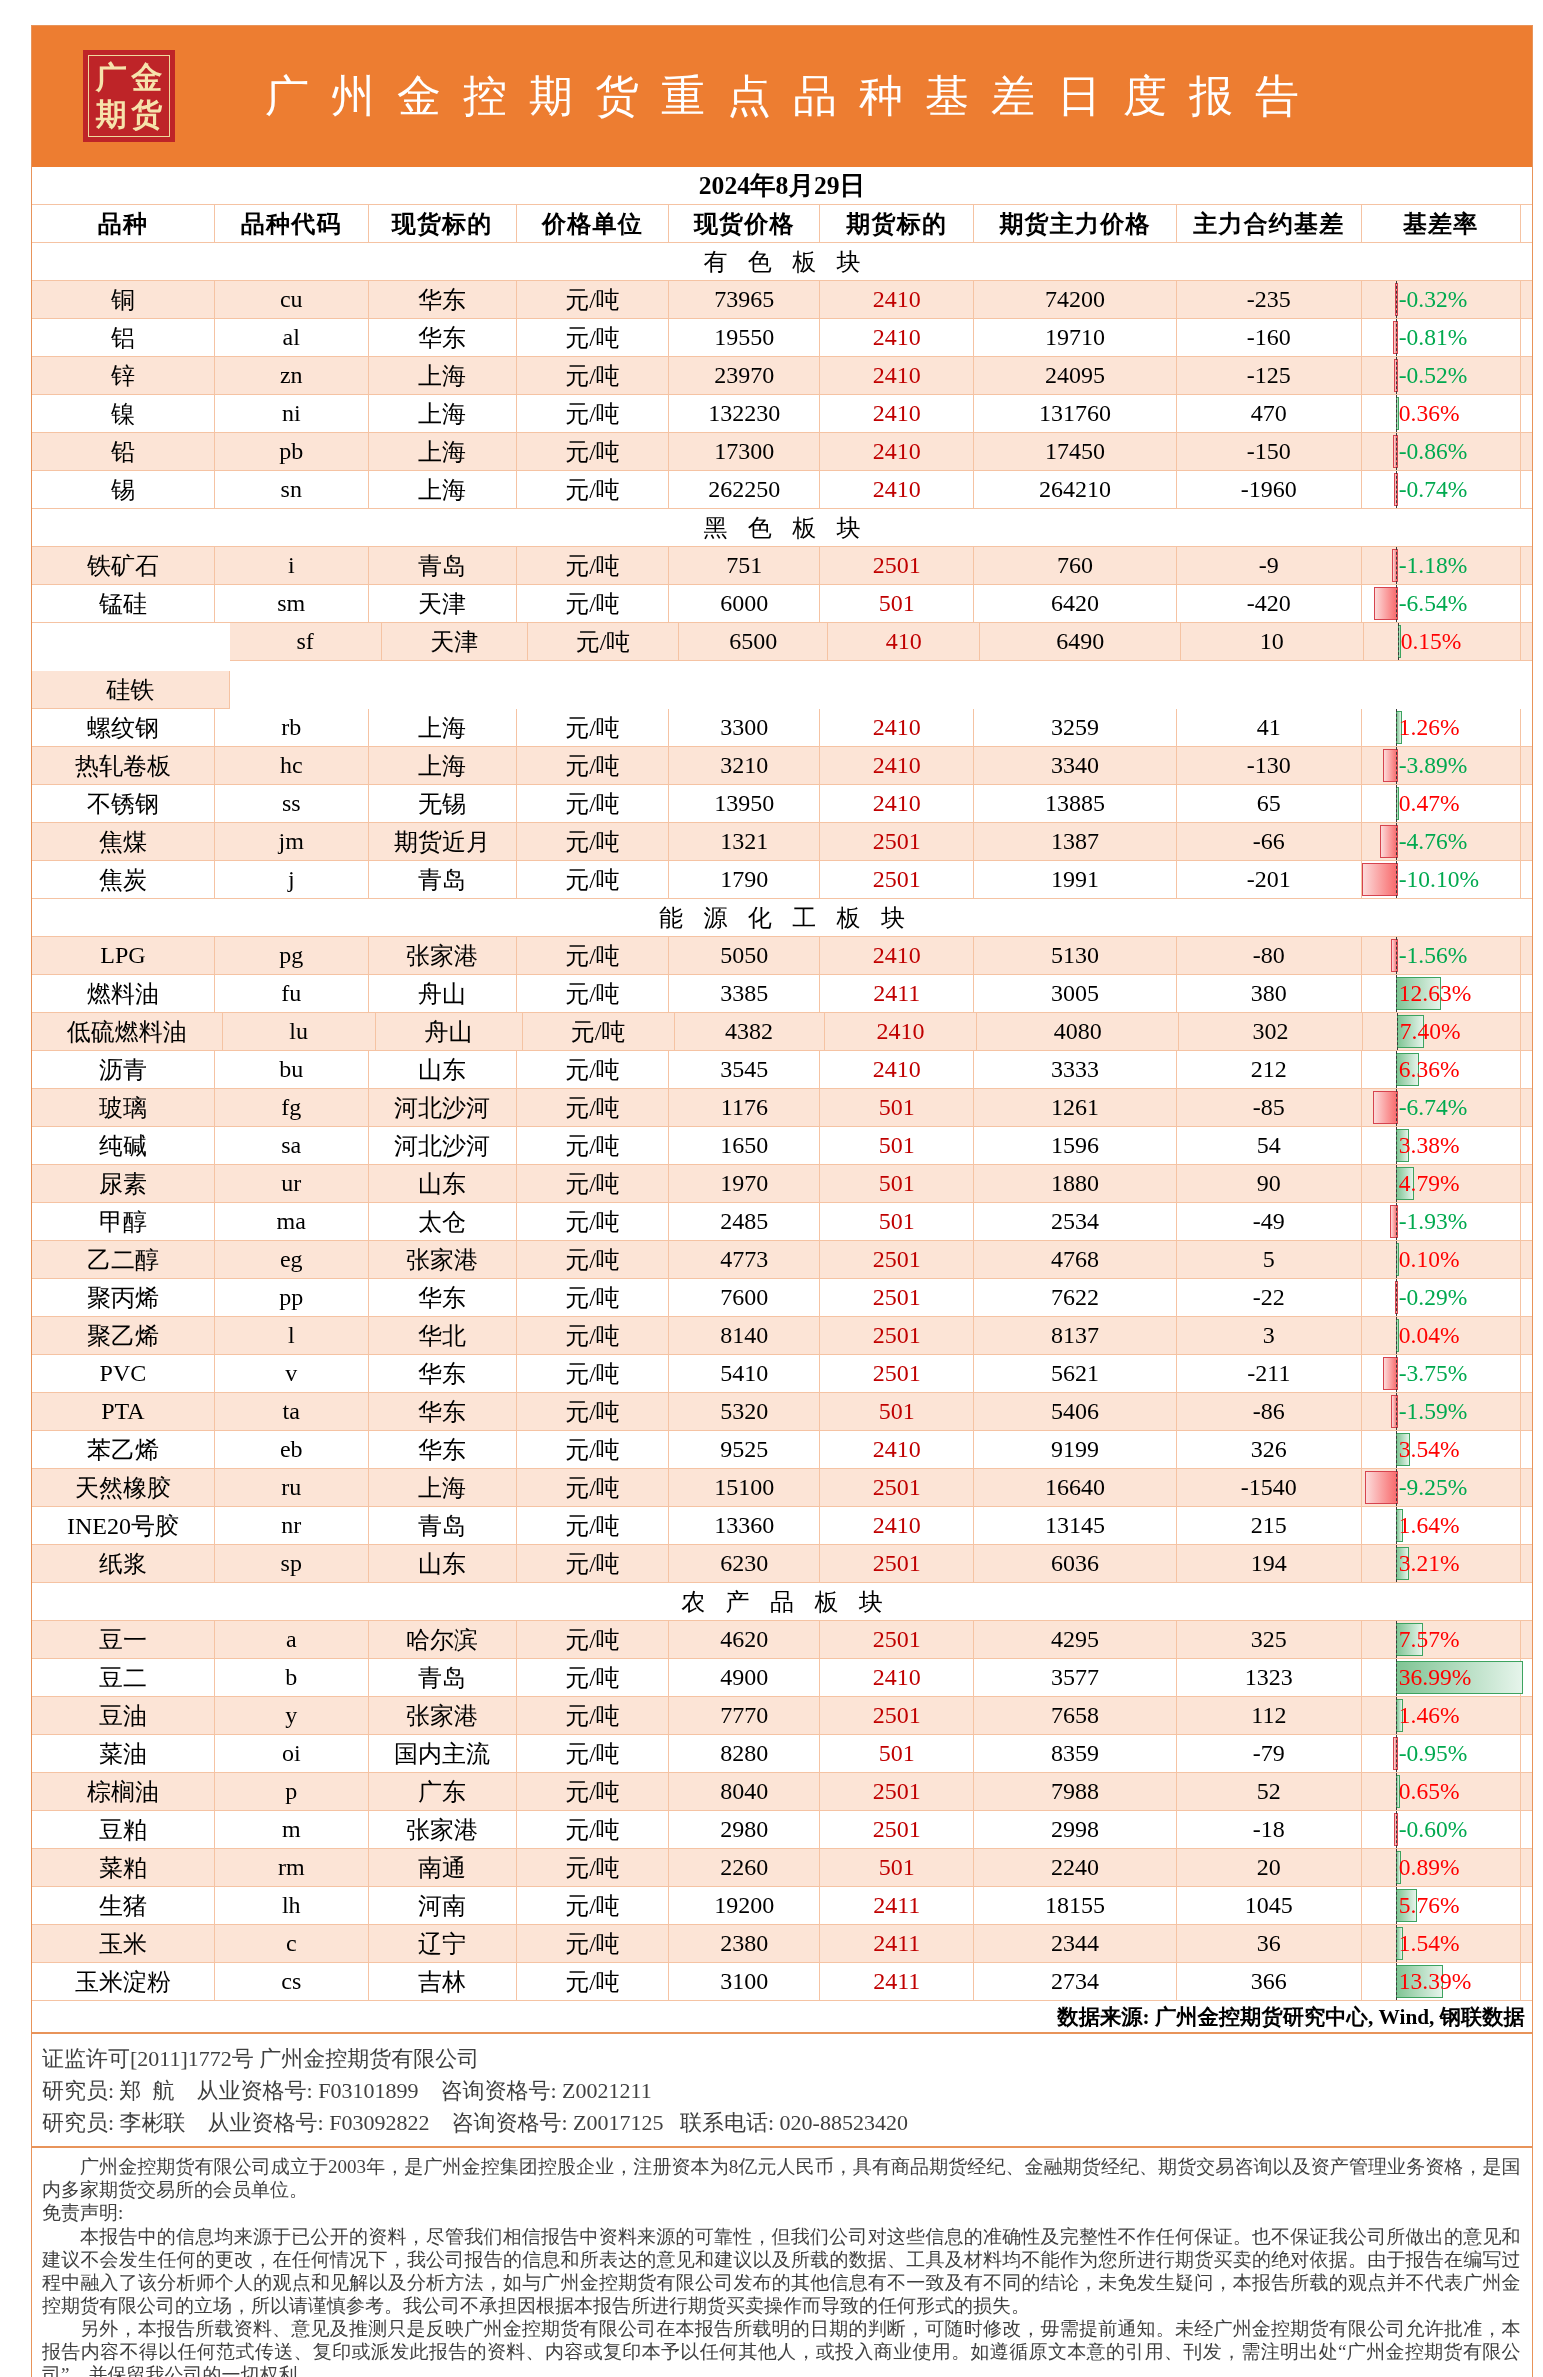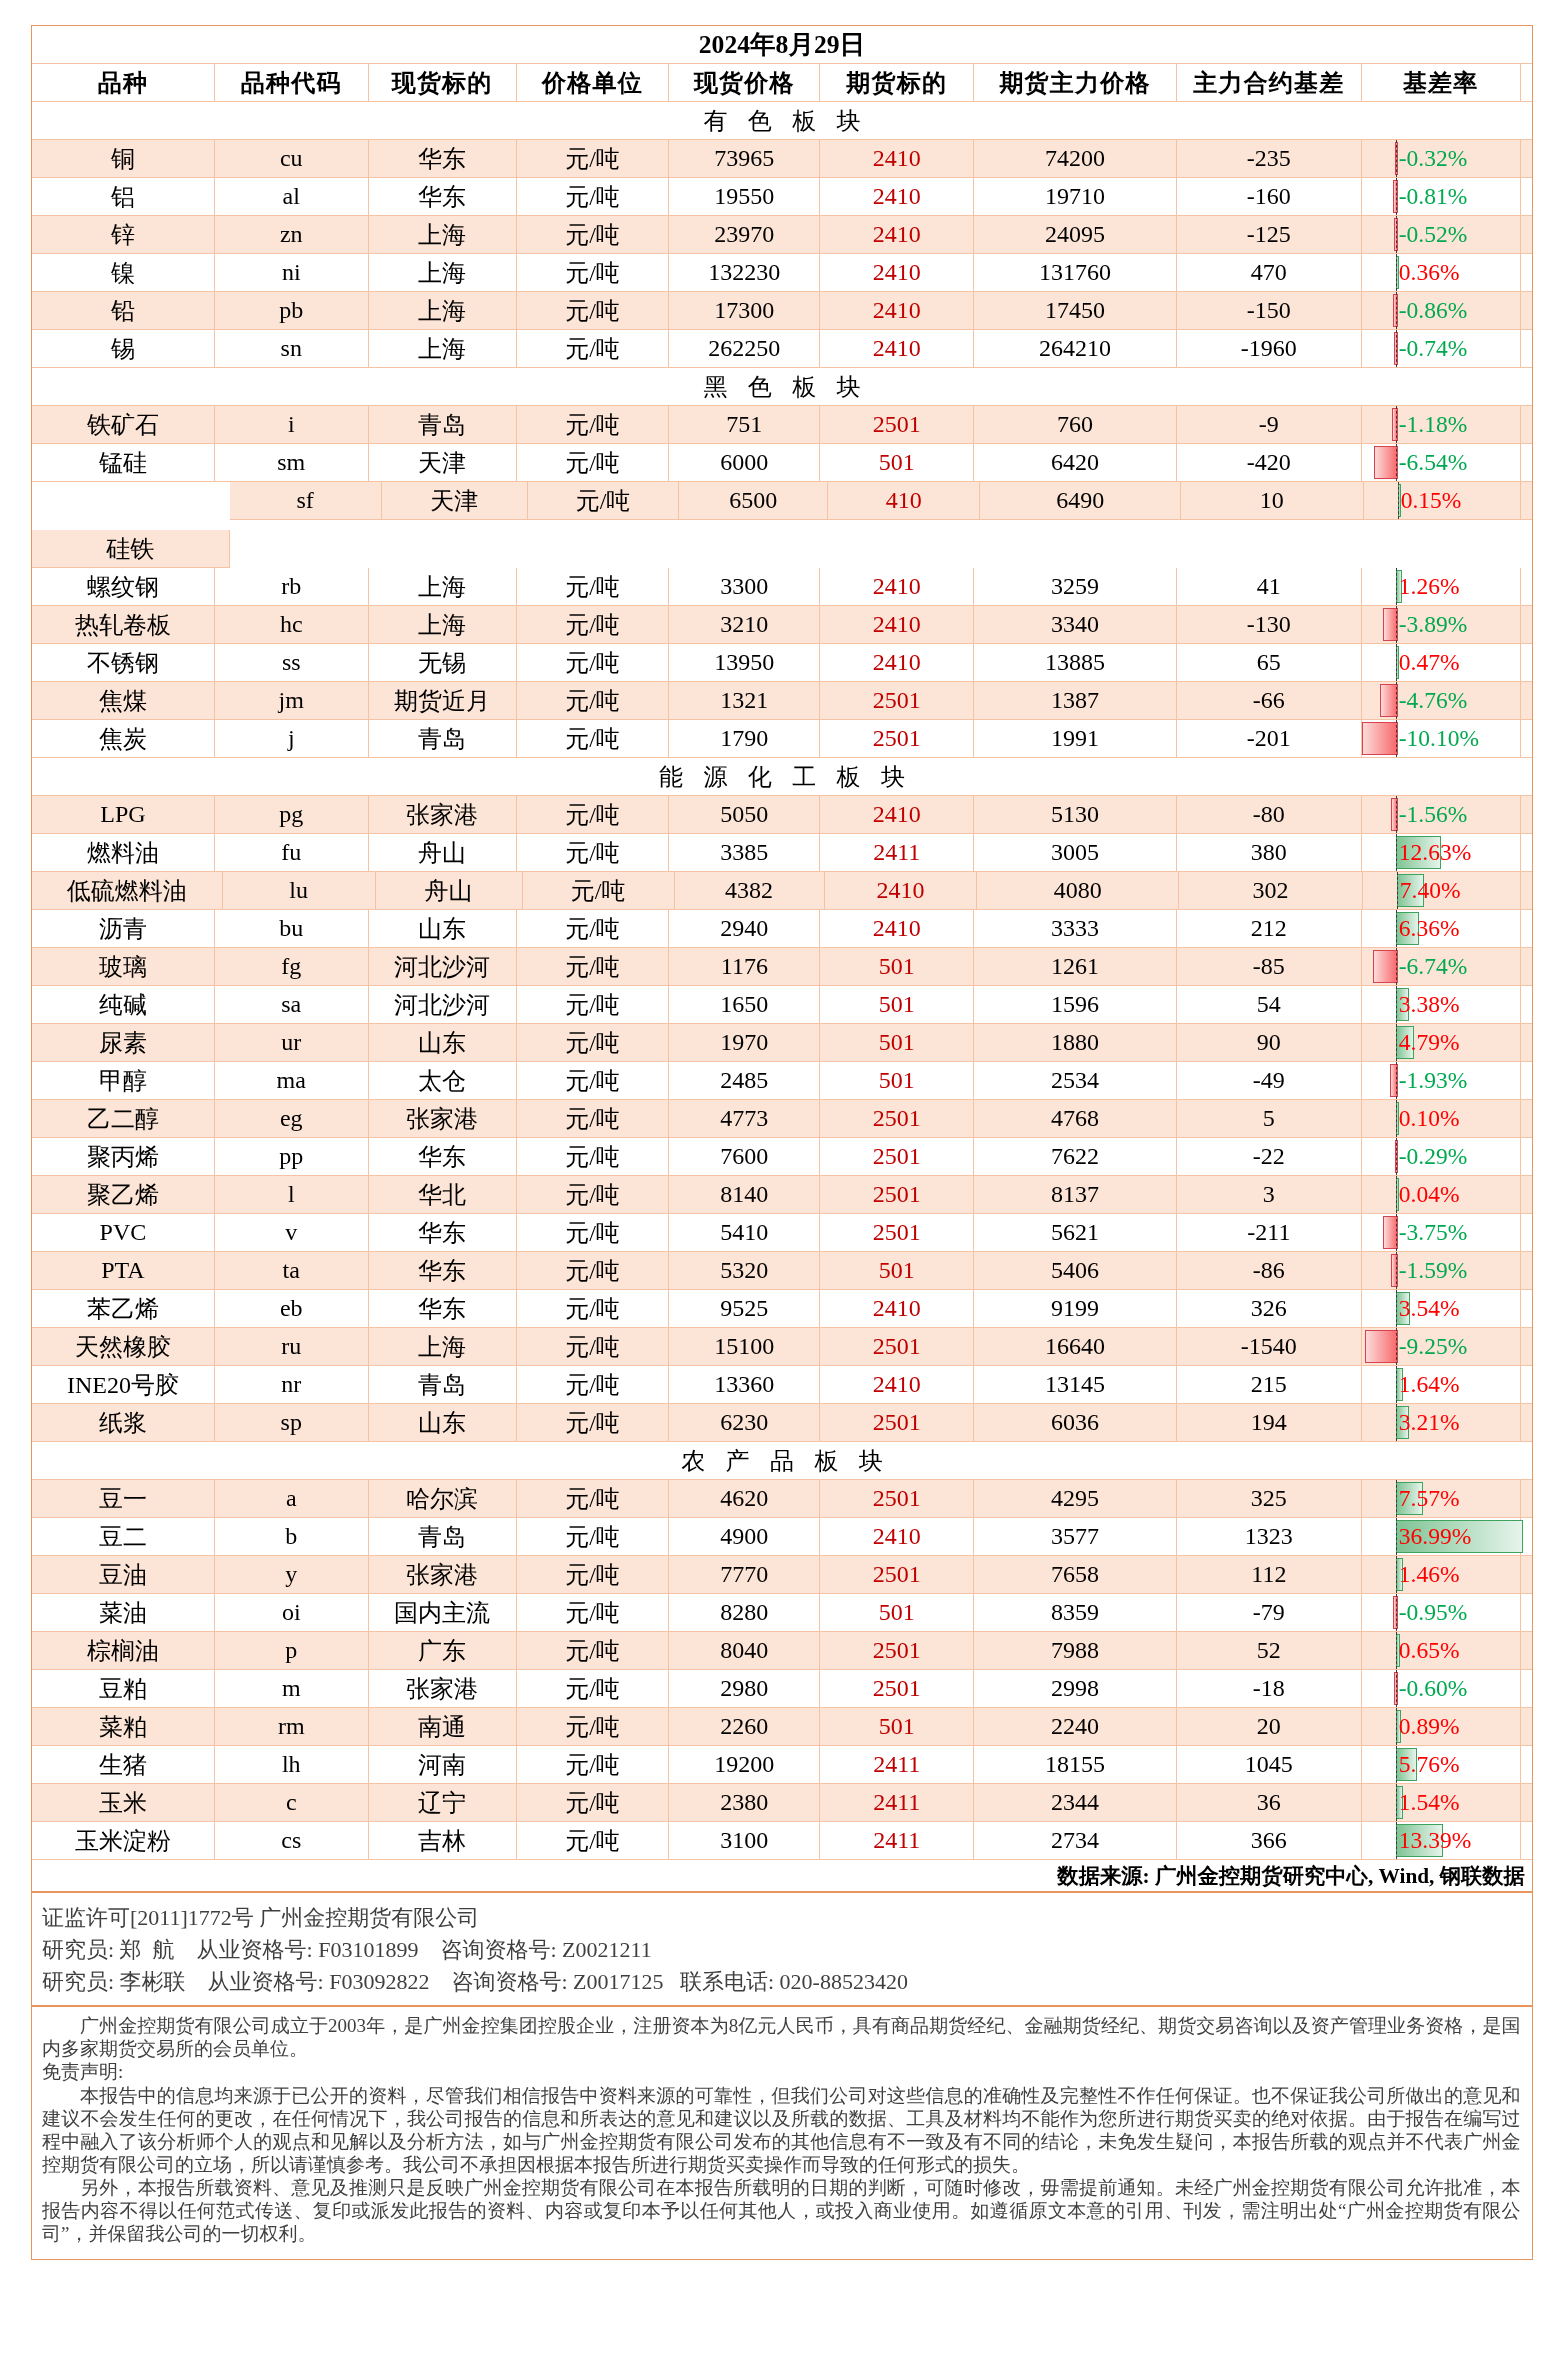--- a/index.html
+++ b/index.html
@@ -52,20 +52,29 @@
   .about{border-top:2.1px solid #E8945A;background:#fff;padding:7.1px 11.4px 14.2px 10px;color:#3f3f3f;}
   .about .hd{font-size:19px;line-height:24px;}
   .about p{margin:0;font-size:19px;line-height:23px;text-indent:2em;text-align:justify;}
 </style>
 </head>
 <body>
 
 <div class="page">
   <div class="content">
 
+    <div class="banner">
+      <div class="logo">
+        <div class="logo-inner">
+          <div>广金</div>
+          <div>期货</div>
+        </div>
+      </div>
+      <div class="banner-title">广州金控期货重点品种基差日度报告</div>
+    </div>
 
     <div class="row">
       <div class="merged date-row">2024年8月29日</div>
     </div>
 
     <div class="row head" id="header-row">
         <div class="c" style="width: 183px;">品种</div>
         <div class="c" style="width: 154px;">品种代码</div>
         <div class="c" style="width: 148px;">现货标的</div>
         <div class="c" style="width: 153px;">价格单位</div>
@@ -363,21 +372,21 @@
             <div class="axis" style="left: 34px;"></div>
             <div class="rt pos">7.40%</div>
           </div>
           <div class="c last peach" style="width: 11.4px;"></div>
         </div>
         <div class="row">
           <div class="c white" style="width: 183px;">沥青</div>
           <div class="c white" style="width: 154px;">bu</div>
           <div class="c white" style="width: 148px;">山东</div>
           <div class="c white" style="width: 153px;">元/吨</div>
-          <div class="c white" style="width: 151px;">2940</div>
+          <div class="c white" style="width: 151px;">3545</div>
           <div class="c white code-red" style="width: 154px;">2410</div>
           <div class="c white" style="width: 203px;">3333</div>
           <div class="c white" style="width: 185px;">212</div>
           <div class="c rate white" style="width: 159px;">
             <div class="bar pos" style="left: 34px; width: 21.5px;"></div>
             <div class="axis" style="left: 34px;"></div>
             <div class="rt pos">6.36%</div>
           </div>
           <div class="c last white" style="width: 11.4px;"></div>
         </div>

